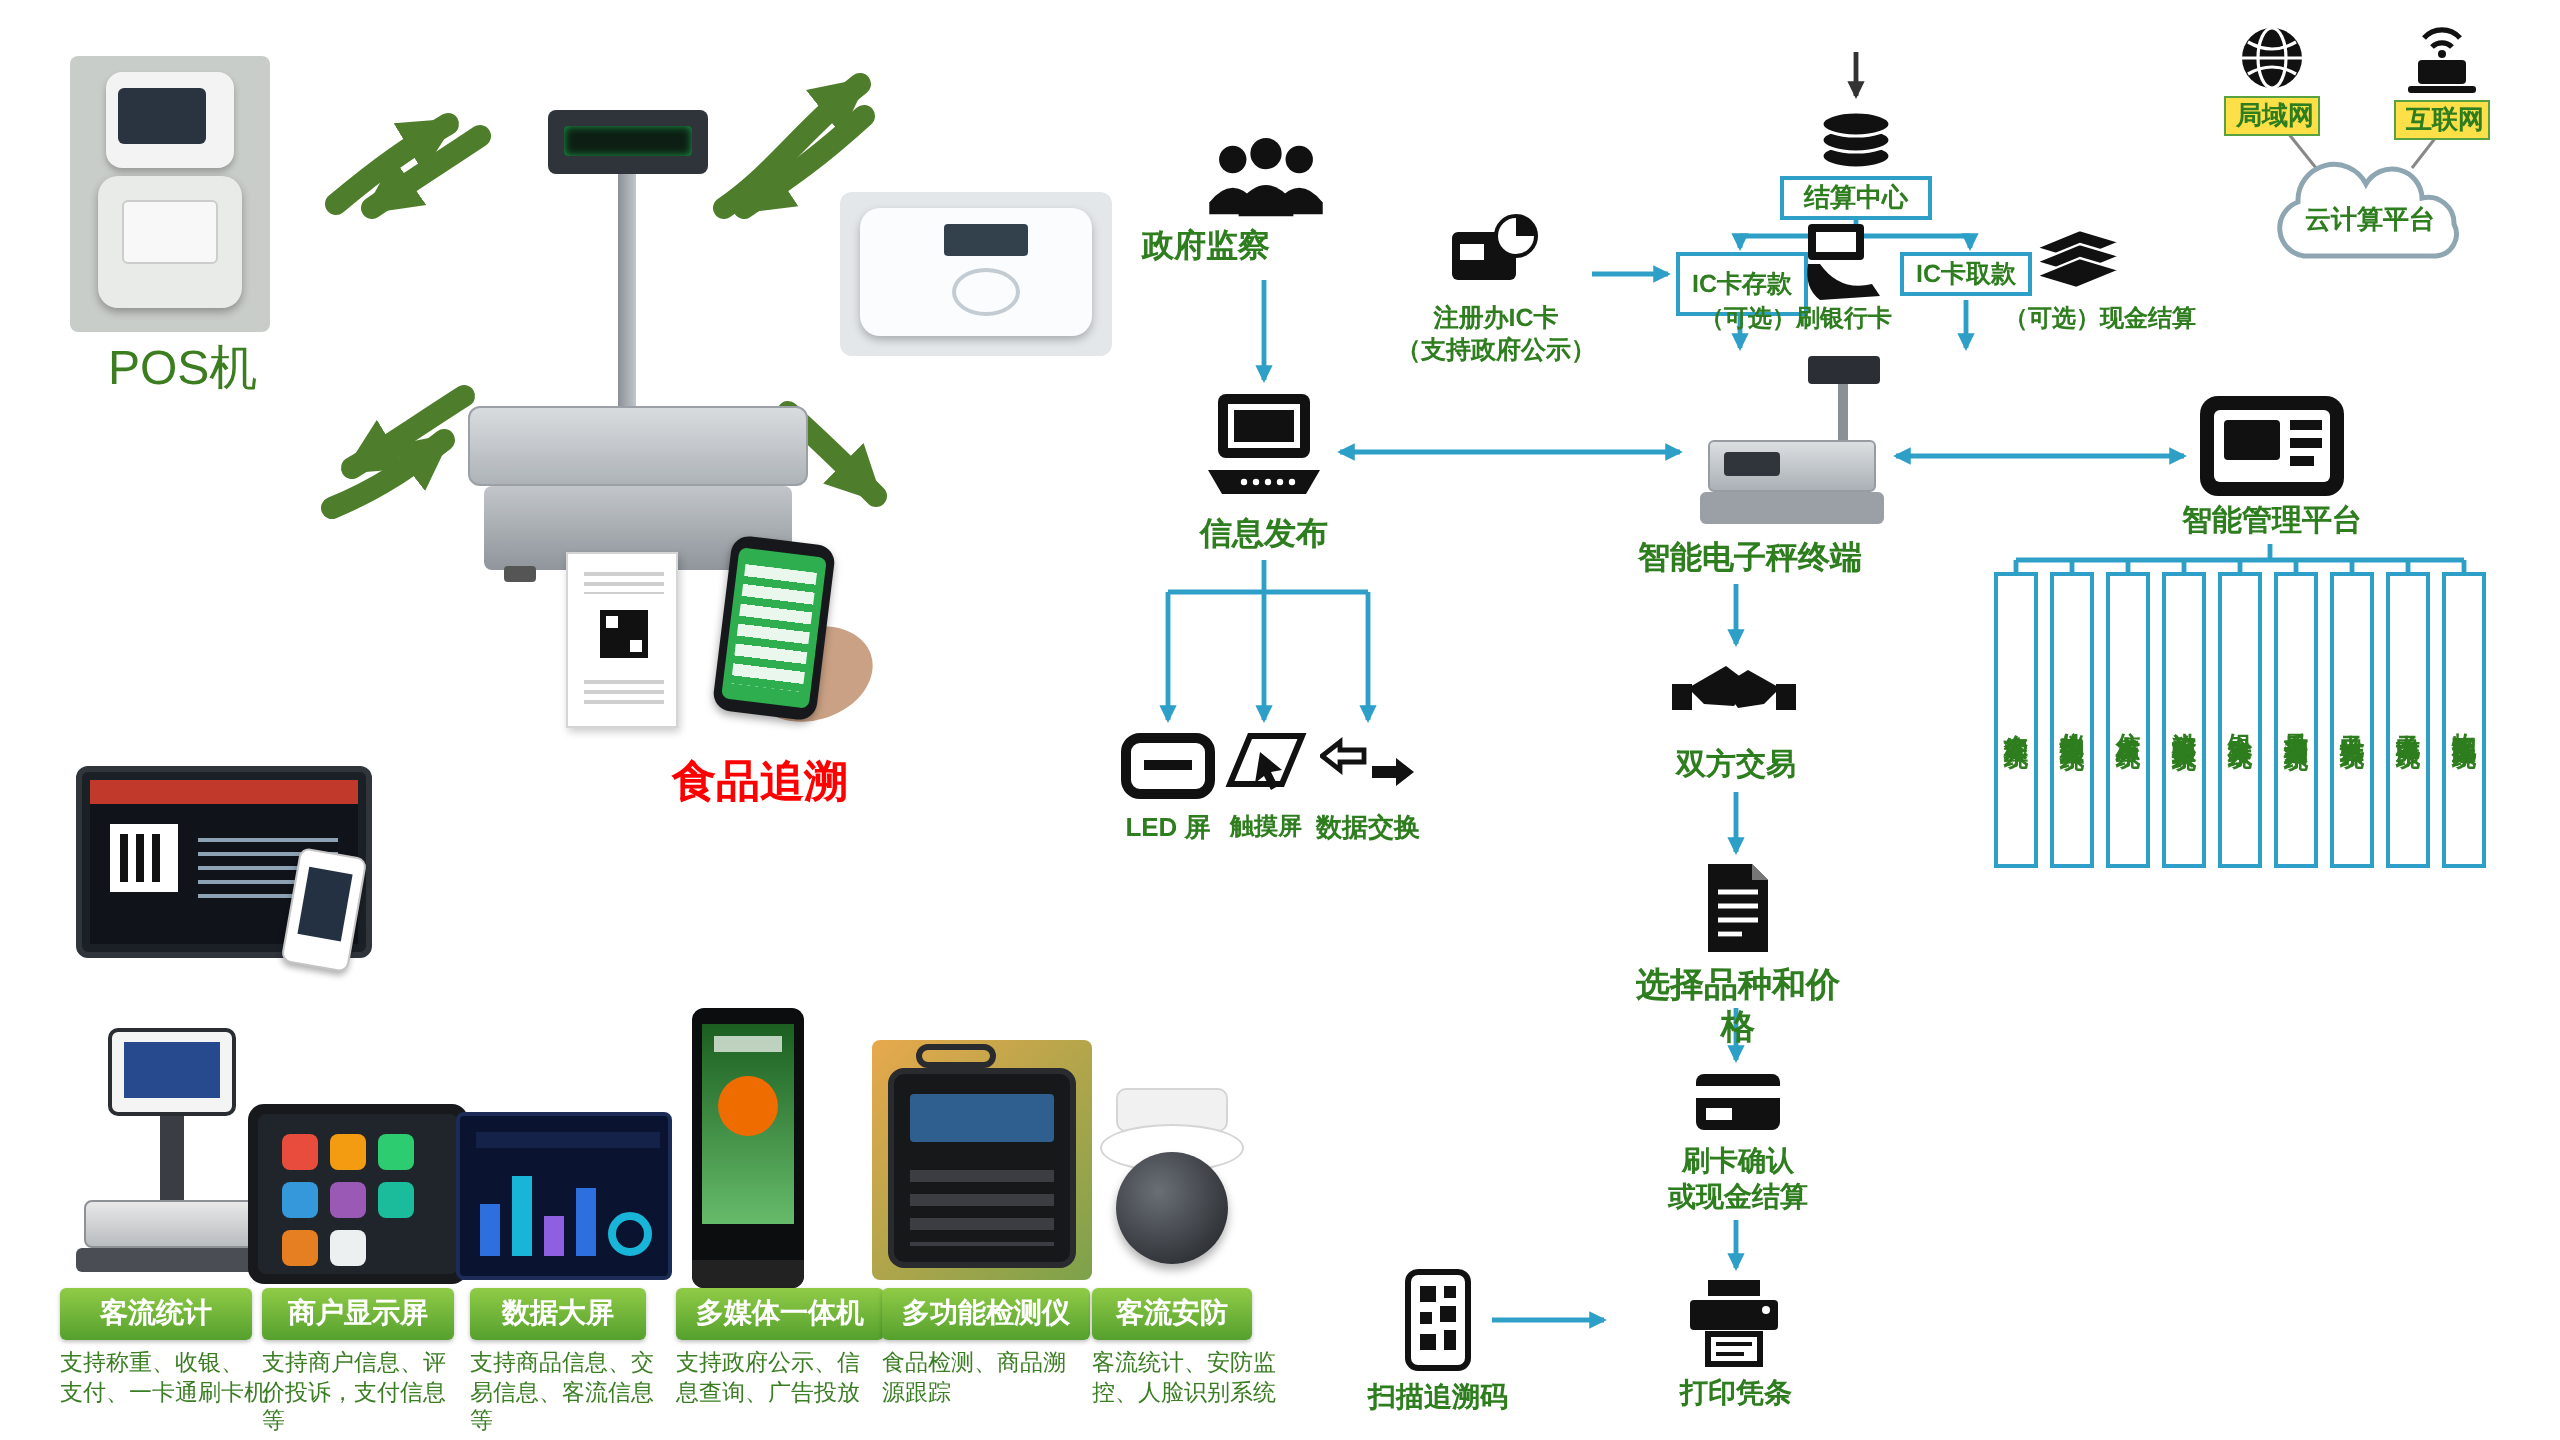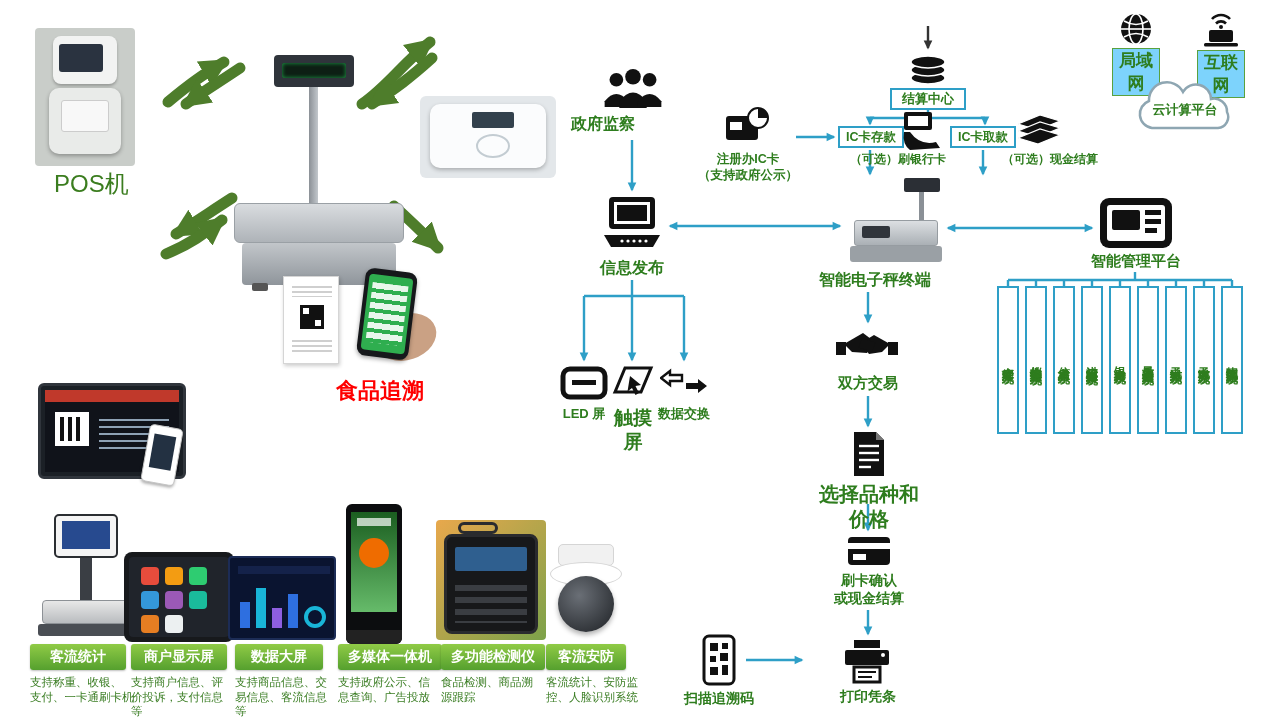--- a/index.html
+++ b/index.html
@@ -7,21 +7,21 @@
   body{font-family:"Liberation Sans","DejaVu Sans",sans-serif;width:1280px}
   .canvas{position:relative;width:1280px;height:720px;background:#fff;overflow:hidden}
   .abs{position:absolute}
   svg.connectors{position:absolute;left:0;top:0;width:1280px;height:720px;pointer-events:none}
   .bigtext{position:absolute;color:#3b7d1f;white-space:pre-line}
   .flabel{position:absolute;color:#2e7d1e;font-weight:bold;text-align:center;line-height:1.25;white-space:pre-line}
   .fbox{position:absolute;border:2px solid #2e9fc7;background:#fff;color:#2e7d1e;font-weight:bold;display:flex;align-items:center;justify-content:center}
   .sysbox{position:absolute;top:286px;width:22px;height:148px;border:2px solid #2e9fc7;background:#fff;color:#2e7d1e;font-weight:bold;font-size:12px;line-height:1;writing-mode:vertical-lr;text-orientation:upright;display:flex;align-items:center;justify-content:center;letter-spacing:1px}
   .pbtn{position:absolute;top:644px;height:26px;background:linear-gradient(180deg,#90cb46,#55a02e);border-radius:3px;color:#fff;font-size:14px;font-weight:bold;display:flex;align-items:center;justify-content:center;box-shadow:0 1px 2px rgba(0,0,0,.25)}
   .pdesc{position:absolute;top:675px;font-size:11.5px;line-height:1.28;color:#3a7d23;white-space:pre-line}
-  .netlabel{position:absolute;color:#2e7d1e;font-weight:bold;font-size:17px;text-align:center;border:1px solid #5aa13f;padding:0 2px;background:#7dd3fc}
+  .netlabel{position:absolute;color:#2e7d1e;font-weight:bold;font-size:13px;text-align:right;border:1px solid #5aa13f;padding:0 2px;background:#fde047}
 </style>
 </head>
 <body>
 
 <div class="canvas">
 
   <svg class="connectors" viewBox="0 0 1280 720">
     <defs>
       <marker id="ab" viewBox="0 0 6 6" refX="4.6" refY="3" markerWidth="4.5" markerHeight="4.5" orient="auto-start-reverse" markerUnits="strokeWidth">
         <path d="M0.5,0.6 L5.4,3 L0.5,5.4 Z" fill="#2e9fc7"></path>
@@ -256,21 +256,21 @@
     </svg>
   </div>
   <div class="flabel" style="left:554px;top:406px;width:60px;font-size:13px">LED 屏</div>
 
   <div class="abs" style="left:611px;top:362px;width:44px;height:38px">
     <svg width="100%" height="100%" viewBox="0 0 44 38">
       <path d="M4 30 L14 6 L40 6 L30 30 Z" fill="none" stroke="#111" stroke-width="3"></path>
       <path d="M19 14 l11 9 -5.5 1 3.5 7 -3.5 2 -3.5 -7 -4.5 3.5 z" fill="#111"></path>
     </svg>
   </div>
-  <div class="flabel" style="left:607px;top:406px;width:52px;font-size:19px">触摸屏</div>
+  <div class="flabel" style="left:607px;top:406px;width:52px;font-size:12px">触摸屏</div>
 
   <div class="abs" style="left:660px;top:366px;width:48px;height:32px">
     <svg width="100%" height="100%" viewBox="0 0 48 32">
       <path d="M22 9 H10 V5 L1 12 10 19 V15 H22 Z" fill="none" stroke="#111" stroke-width="2.4"></path>
       <path d="M26 23 H38 V27 L47 20 38 13 V17 H26 Z" fill="#111"></path>
     </svg>
   </div>
   <div class="flabel" style="left:656px;top:406px;width:56px;font-size:13px">数据交换</div>
 
   <div class="abs" style="left:905px;top:54px;width:46px;height:32px">
@@ -286,21 +286,21 @@
     <svg width="100%" height="100%" viewBox="0 0 46 42">
       <rect x="2" y="10" width="32" height="24" rx="3" fill="#111"></rect>
       <rect x="6" y="16" width="12" height="8" fill="#fff"></rect>
       <circle cx="34" cy="12" r="10" fill="#fff" stroke="#111" stroke-width="2"></circle>
       <path d="M34 12 L34 2 A10 10 0 0 1 44 12 Z" fill="#111"></path>
     </svg>
   </div>
   <div class="flabel" style="left:692px;top:152px;width:112px;font-size:12.5px">注册办IC卡
 （支持政府公示）</div>
 
-  <div class="fbox" style="left:838px;top:126px;width:66px;height:22px;font-size:12.5px">IC卡存款</div>
+  <div class="fbox" style="left:838px;top:126px;width:66px;height:32px;font-size:12.5px">IC卡存款</div>
   <div class="fbox" style="left:950px;top:126px;width:66px;height:22px;font-size:12.5px">IC卡取款</div>
 
   <div class="abs" style="left:898px;top:110px;width:46px;height:40px">
     <svg width="100%" height="100%" viewBox="0 0 46 40">
       <rect x="6" y="2" width="28" height="18" rx="2" fill="#111"></rect>
       <rect x="10" y="6" width="20" height="10" fill="#fff"></rect>
       <path d="M12 22 q10 14 26 10 l4 6 -30 2 q-8 -6 -6 -18 z" fill="#111"></path>
     </svg>
   </div>
   <div class="flabel" style="left:842px;top:152px;width:112px;font-size:12px">（可选）刷银行卡</div>
@@ -365,21 +365,21 @@
       <path d="M4 2 h22 l8 8 v36 h-30 z" fill="#111"></path>
       <path d="M26 2 l8 8 h-8 z" fill="#777"></path>
       <g stroke="#fff" stroke-width="2.4">
         <line x1="9" y1="16" x2="29" y2="16"></line>
           <line x1="9" y1="23" x2="29" y2="23"></line>
         <line x1="9" y1="30" x2="29" y2="30"></line>
           <line x1="9" y1="37" x2="21" y2="37"></line>
       </g>
     </svg>
   </div>
-  <div class="flabel" style="left:810px;top:482px;width:118px;font-size:20px">选择品种和价格</div>
+  <div class="flabel" style="left:810px;top:482px;width:118px;font-size:17px">选择品种和价格</div>
 
   <div class="abs" style="left:847px;top:534px;width:44px;height:34px">
     <svg width="100%" height="100%" viewBox="0 0 44 34">
       <rect x="1" y="3" width="42" height="28" rx="4" fill="#111"></rect>
       <rect x="1" y="9" width="42" height="6" fill="#fff"></rect>
       <rect x="6" y="20" width="13" height="6" fill="#fff"></rect>
     </svg>
   </div>
   <div class="flabel" style="left:818px;top:572px;width:102px;font-size:14px">刷卡确认
 或现金结算</div>

